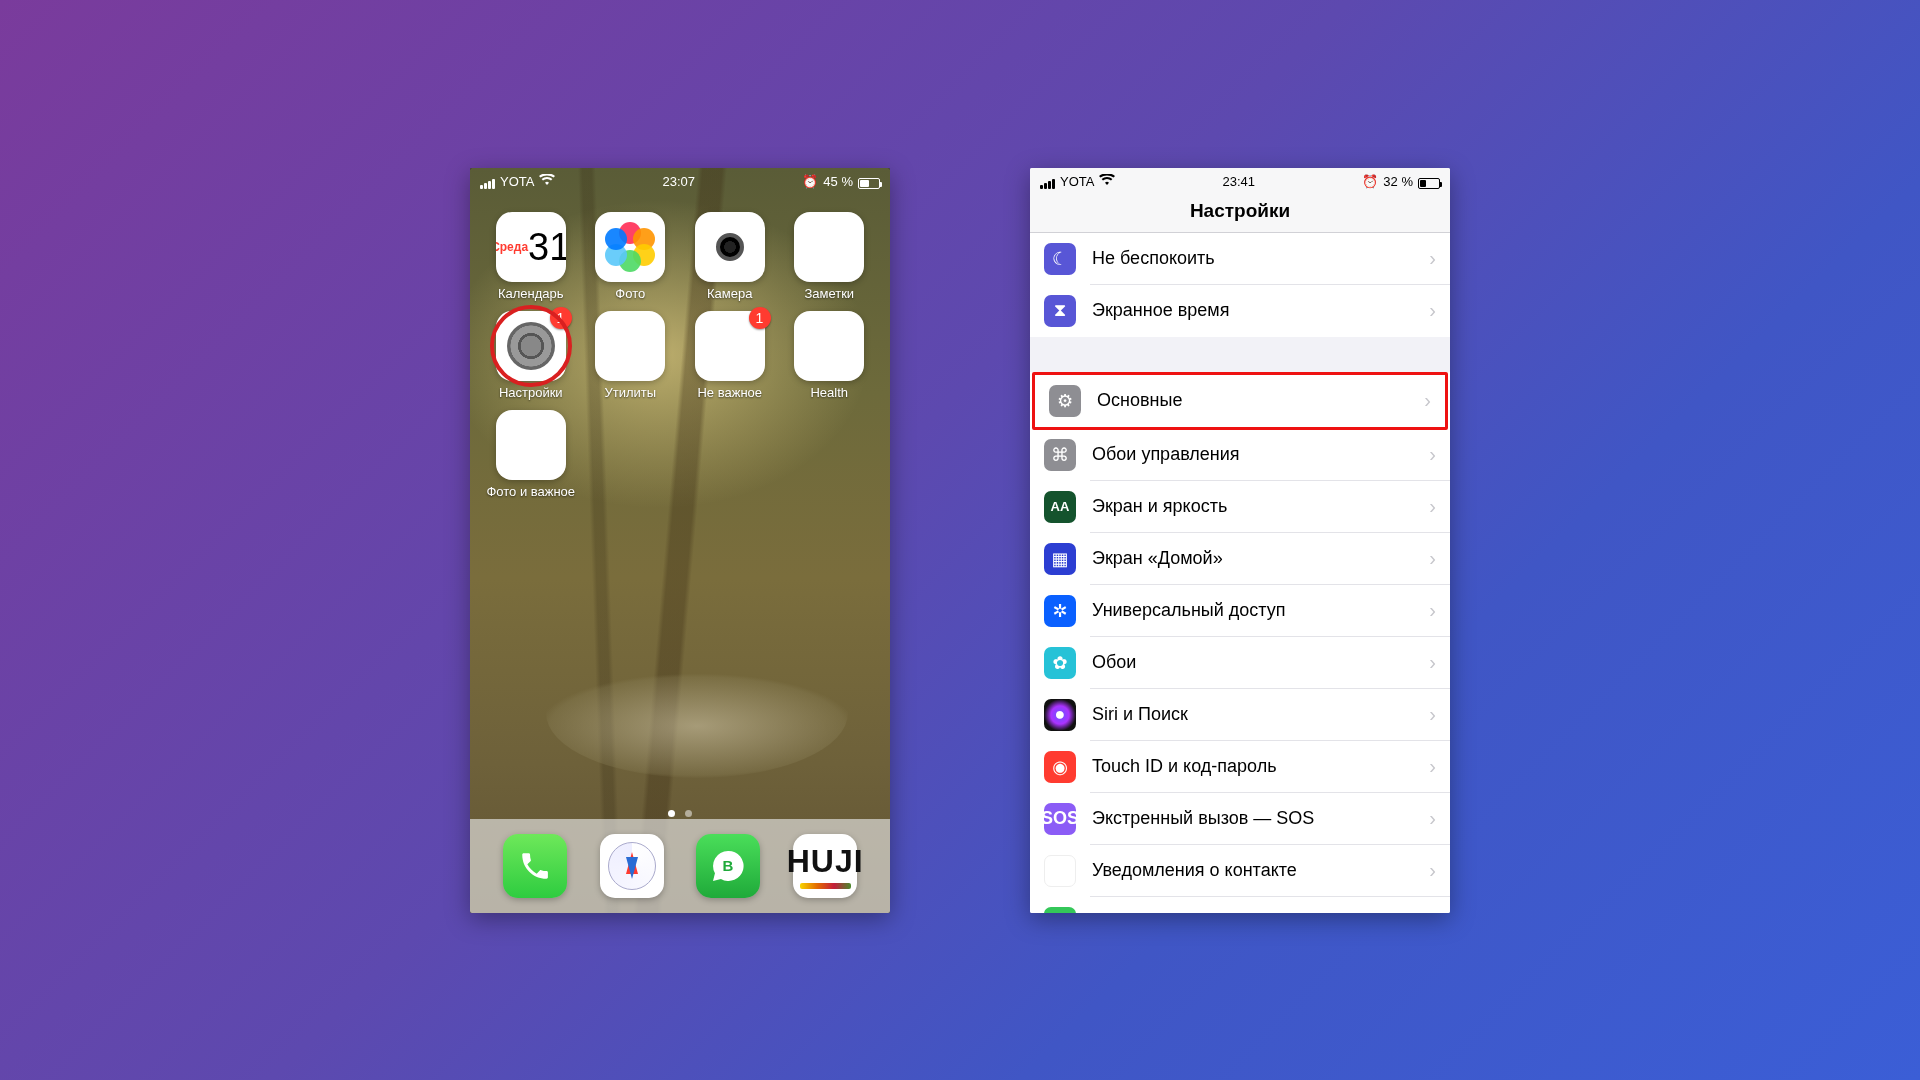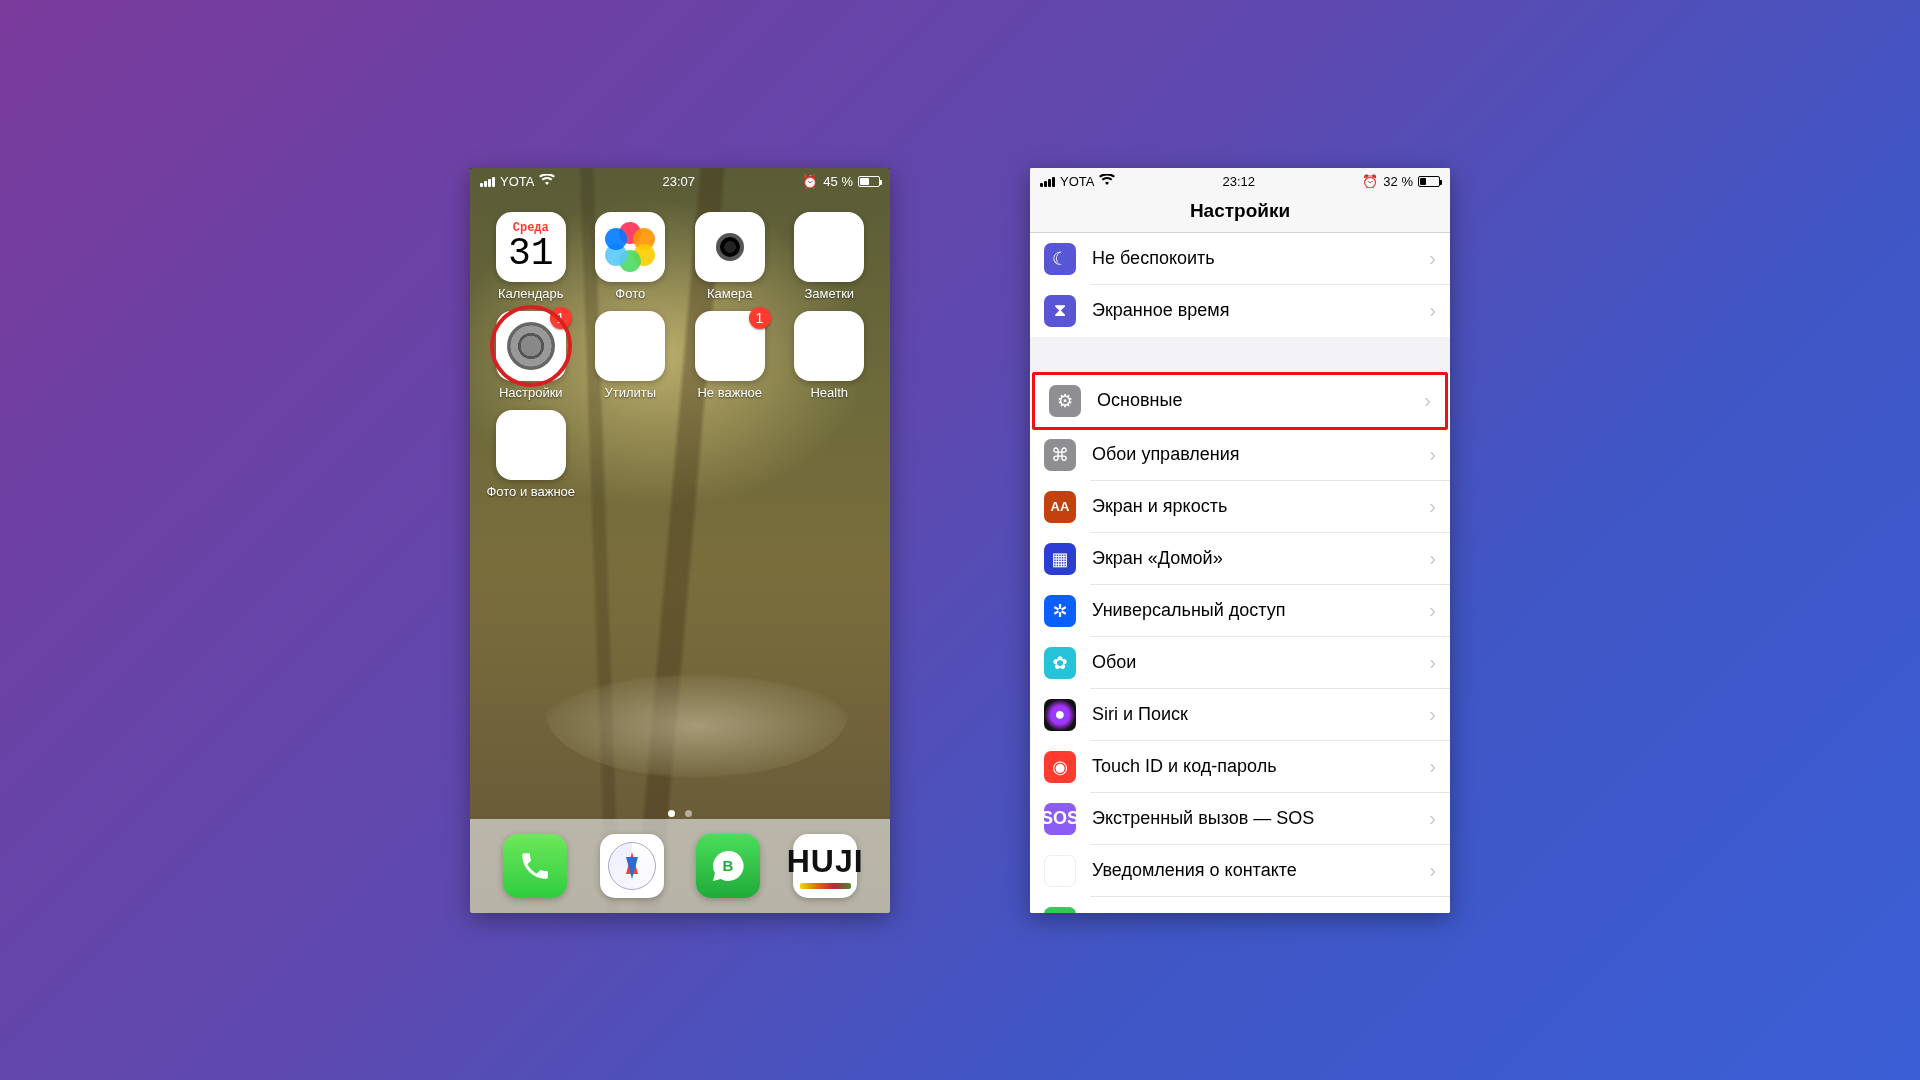--- a/index.html
+++ b/index.html
@@ -45,21 +45,21 @@
     background: radial-gradient(ellipse 210px 70px at 50% 60%, rgba(210,200,170,0.55), rgba(140,130,90,0.3) 70%, transparent 75%);
     border-radius:50%;
   }
 
   .status-bar {
     position:absolute; top:0; left:0; right:0; height:28px;
     display:flex; align-items:center; justify-content:space-between;
     padding:0 10px; color:#fff; font-size:13px; font-weight:500;
     z-index:5;
   }
-  .status-left, .status-right { display:flex; align-items:center; gap:5px; }
+  .status-left, .status-right { display:flex; align-items:flex-end; gap:5px; }
   .sig-bars { display:flex; gap:1px; align-items:flex-end; }
   .sig-bars span { width:3px; background:#fff; border-radius:1px; }
   .sig-bars span:nth-child(1){height:4px}
   .sig-bars span:nth-child(2){height:6px}
   .sig-bars span:nth-child(3){height:8px}
   .sig-bars span:nth-child(4){height:10px}
   .batt { width:22px; height:11px; border:1px solid #fff; border-radius:2px; position:relative; }
   .batt::after{ content:""; position:absolute; right:-3px; top:3px; width:2px; height:5px; background:#fff; border-radius:0 1px 1px 0;}
   .batt-fill { position:absolute; left:1px; top:1px; bottom:1px; background:#fff; border-radius:1px; }
 
@@ -83,21 +83,21 @@
     display:flex; align-items:center; justify-content:center;
     font-size:14px; font-weight:500; z-index:2;
     box-shadow:0 1px 2px rgba(0,0,0,0.4);
   }
   .highlight-ring {
     position:absolute; width:82px; height:82px; border:4px solid #d92020;
     border-radius:50%; top:-6px; left:50%; transform:translateX(-50%); z-index:3;
   }
 
   
-  .tile-calendar { background:#fff; color:#000; flex-direction:column; font-weight:300;font-family:Liberation Mono, monospace;}
+  .tile-calendar { background:#fff; color:#000; flex-direction:row; font-weight:300;}
   .tile-calendar .cal-day { color:#ff3b30; font-size:12px; font-weight:600; }
   .tile-calendar .cal-num { font-size:38px; line-height:1; }
   .tile-photos { background:#fff; }
   .photos-flower{
     width:50px;height:50px;position:relative;
   }
   .photos-flower span{position:absolute;width:22px;height:22px;border-radius:50%;opacity:.9;}
   .photos-flower span:nth-child(1){background:#ff2d55;top:0;left:14px}
   .photos-flower span:nth-child(2){background:#ff9500;top:6px;right:0}
   .photos-flower span:nth-child(3){background:#ffcc00;bottom:6px;right:0}
@@ -172,21 +172,21 @@
   .row .text{ flex:1; font-size:18px; color:#000; }
   .row .chev{ color:#c7c7cc; font-size:20px; }
 
   .hl-box{ border:3px solid #e11; margin:-1px 2px; border-radius:2px; }
   .hl-box .row::after{display:none}
 
   .ic-dnd{background:#5856d6}
   .ic-st {background:#5856d6}
   .ic-gen{background:#8e8e93}
   .ic-cc {background:#8e8e93}
-  .ic-disp{background:#c2410c}
+  .ic-disp{background:#14532d}
   .ic-home{background:#2c3ed2}
   .ic-acc{background:#0a60ff}
   .ic-wall{background:#26c2d7}
   .ic-siri{background:#111}
   .ic-tid{background:#ff3b30}
   .ic-sos{background:#8b5cf6;font-size:11px;font-weight:700}
   .ic-exp{background:#fff;border:1px solid #eee;color:#ff3b30}
   .ic-bat{background:#34c759}
 </style>
 </head>
@@ -358,21 +358,21 @@
           <span></span>
           <span></span>
         </span>
       <span>YOTA</span>
       <span>
         <svg width="16" height="12" viewBox="0 0 16 12">
             <path d="M8 11 6 8.7a3 3 0 0 1 4 0Zm-4-4.4a6 6 0 0 1 8 0L13.4 5A8 8 0 0 0 2.6 5Zm-2.6-3A11 11 0 0 1 14.6 3.6L16 2A13 13 0 0 0 0 2Z" fill="#000"></path>
           </svg>
       </span>
     </div>
-    <div>23:12</div>
+    <div>23:41</div>
     <div class="status-right">
       <span>⏰</span>
       <span>32 %</span>
       <span class="batt">
           <span class="batt-fill" style="width:32%"></span>
         </span>
     </div>
   </div>
 
   <div class="settings-title">Настройки</div>

